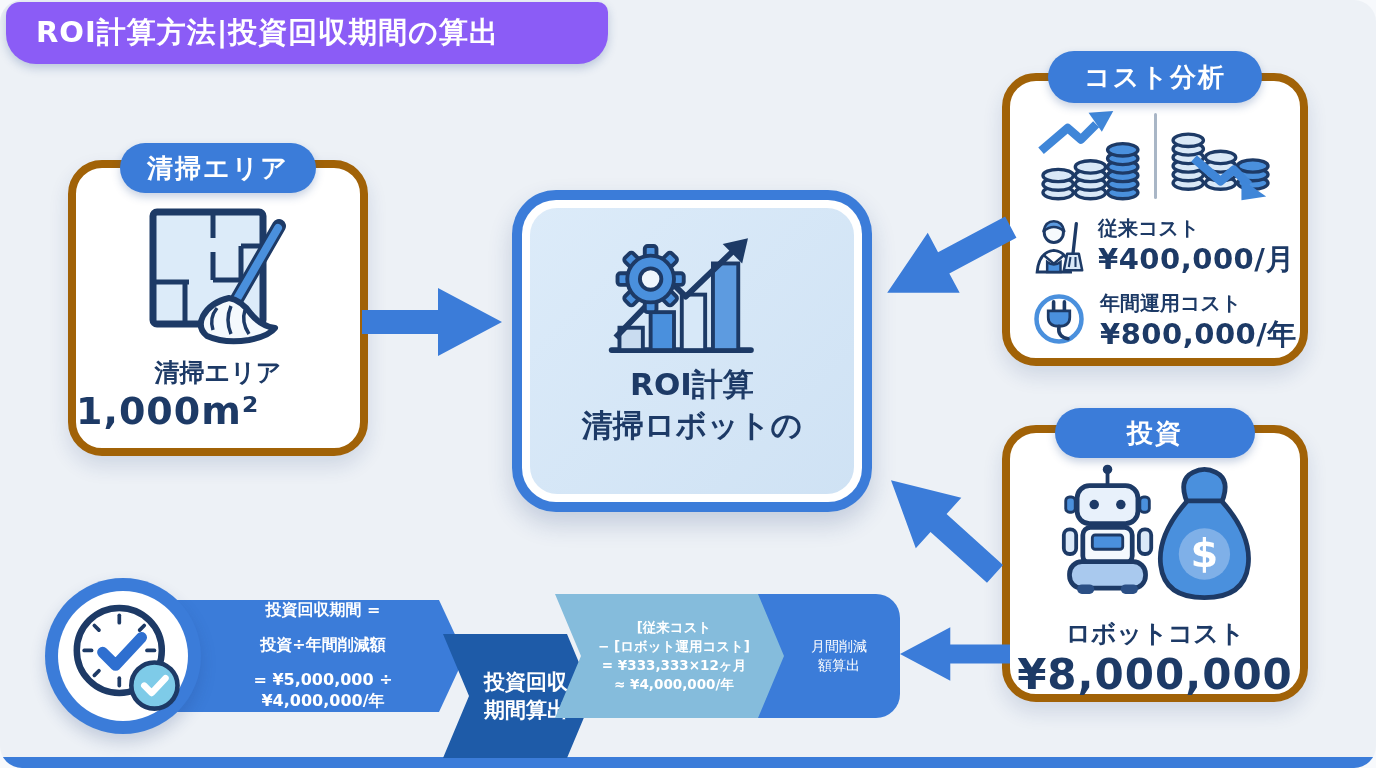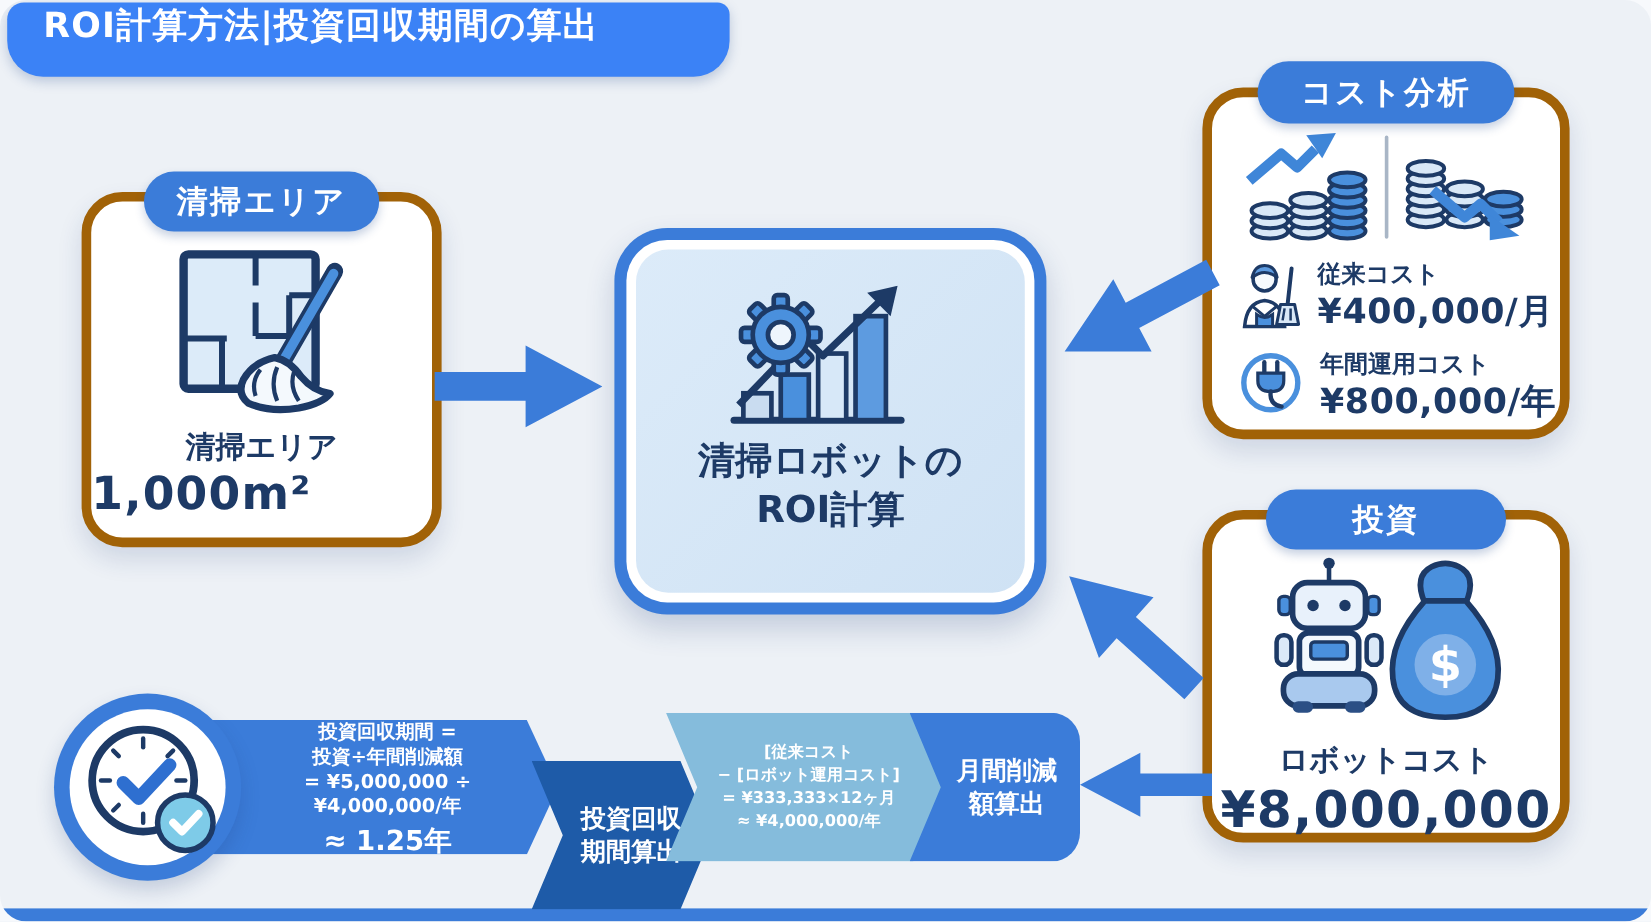--- a/index.html
+++ b/index.html
@@ -5,22 +5,22 @@
   html,body{margin:0;padding:0;}
   body{
     width:1376px;height:768px;background:#f7f9fc;
     font-family:"DejaVu Sans",sans-serif;overflow:hidden;position:relative;
   }
   .abs{position:absolute;}
   .page{position:absolute;inset:0;background:#edf1f6;border-radius:22px;overflow:hidden;}
   .bottom-bar{position:absolute;left:0;right:0;bottom:0;height:11px;background:#3b7cd9;}
   
   .title-banner{
-    left:6px;top:2px;width:602px;height:62px;background:#3b82f6;
-    border-radius:14px 10px 30px 30px;display:flex;
+    left:6px;top:2px;width:602px;height:62px;background:#8b5cf6;
+    border-radius:14px 10px 30px 30px;display:flex;align-items:center;
     padding-left:30px;box-sizing:border-box;box-shadow:0 4px 10px rgba(30,70,140,.25);
   }
   .title-banner span{color:#fff;font-size:29px;font-weight:800;letter-spacing:1px;}
   
   .card{background:#fff;border:8px solid #a16207;border-radius:34px;box-sizing:border-box;
         box-shadow:0 10px 20px rgba(30,60,120,.14);}
   .badge{
     position:absolute;left:50%;transform:translateX(-50%);
     background:#3b7cd9;color:#fff;font-weight:800;font-size:26px;letter-spacing:2px;
     display:flex;align-items:center;justify-content:center;border-radius:26px;
@@ -65,21 +65,21 @@
     color:#fff;display:flex;flex-direction:column;justify-content:center;text-align:center;
     box-sizing:border-box;z-index:1;top:594px;height:124px;
   }
   .chev-mid{clip-path:polygon(0 0,calc(100% - 26px) 0,100% 50%,calc(100% - 26px) 100%,0 100%,26px 50%);}
   .chev2{left:443px;width:150px;background:#1e5ba8;padding-left:16px;margin-top:40px;}
   .chev2 .c-line{font-size:21px;font-weight:800;line-height:1.35;}
   .chev3{left:555px;width:232px;background:#85bcdc;padding-left:20px;padding-right:14px;}
   .chev3 .c-line{font-size:13.5px;font-weight:800;line-height:1.42;}
   .chev4{left:758px;width:142px;background:#3b7cd9;border-radius:0 24px 24px 0;
          clip-path:polygon(0 0,100% 0,100% 100%,0 100%,26px 50%);padding-left:20px;}
-  .chev4 .c-line{font-size:21px;font-weight:700;line-height:1.35;}
+  .chev4 .c-line{font-size:14px;font-weight:400;line-height:1.35;}
   .clock-wrap{left:45px;top:578px;width:156px;height:156px;background:#3b7cd9;border-radius:50%;
               z-index:2;box-shadow:0 8px 16px rgba(30,60,120,.2);}
   .clock-inner{position:absolute;inset:13px;background:#fff;border-radius:50%;
                display:flex;align-items:center;justify-content:center;}
   .arrow{z-index:0;}
 </style>
 </head>
 <body>
 
 <div class="page">
@@ -124,22 +124,22 @@
               <rect x="-6" y="-34" width="12" height="14" rx="3" transform="rotate(180)"></rect>
               <rect x="-6" y="-34" width="12" height="14" rx="3" transform="rotate(225)"></rect>
               <rect x="-6" y="-34" width="12" height="14" rx="3" transform="rotate(270)"></rect>
               <rect x="-6" y="-34" width="12" height="14" rx="3" transform="rotate(315)"></rect>
               <circle r="24"></circle>
             </g>
             <circle r="11" fill="#eef5fc" stroke="#1d3a66" stroke-width="4"></circle>
           </g>
         </svg>
         <div class="center-title navy">
+          <div>ROI計算</div>
           <div>清掃ロボットの</div>
-          <div>ROI計算</div>
         </div>
       </div>
     </div>
   </div>
 
   <div class="abs card box-cost">
     <div class="badge">
       <span>コスト分析</span>
     </div>
     <div class="icon-duo">
@@ -256,21 +256,20 @@
     <polygon points="140,30 64,30 64,8 0,42 64,76 64,54 140,54" fill="#3b7cd9"></polygon>
   </svg>
   <svg class="abs arrow" style="left:900px;top:618px" width="110" height="72" viewBox="0 0 140 84">
     <polygon points="140,30 64,30 64,8 0,42 64,76 64,54 140,54" fill="#3b7cd9"></polygon>
   </svg>
 
   <div class="abs flow-panel">
     <div class="f-line">投資回収期間 =</div>
     <div class="f-line">投資÷年間削減額</div>
     <div class="f-line">= ¥5,000,000 ÷ ¥4,000,000/年</div>
-    <div class="f-result">≈ 1.25年</div>
   </div>
 
   <div class="abs chevron chev-mid chev2">
     <div class="c-line">投資回収</div>
     <div class="c-line">期間算出</div>
   </div>
 
   <div class="abs chevron chev-mid chev3">
     <div class="c-line">[従来コスト</div>
     <div class="c-line">− [ロボット運用コスト]</div>

